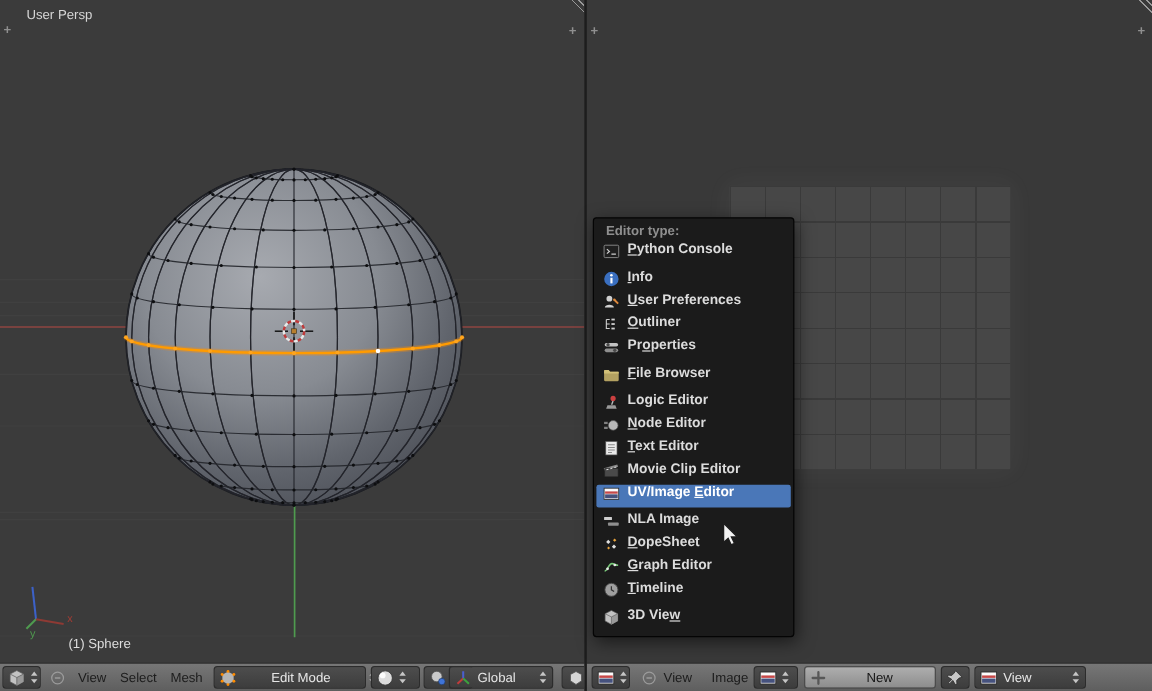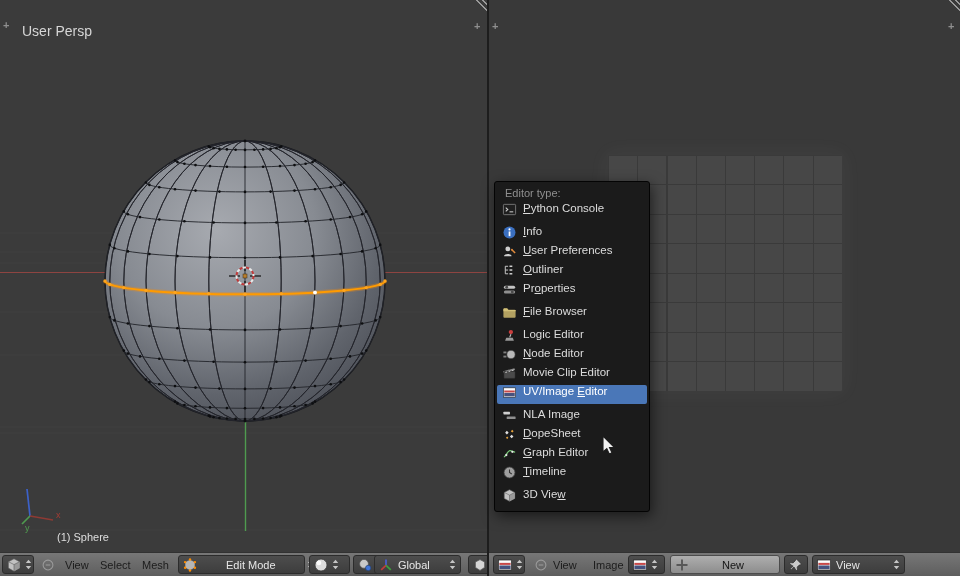--- a/index.html
+++ b/index.html
@@ -6,21 +6,21 @@
   #app{
     position:relative;width:960px;height:576px;overflow:hidden;
     font-family:"Liberation Sans","DejaVu Sans",sans-serif;
     background:#3a3a3a;user-select:none;
   }
   
   #area3d{position:absolute;left:0;top:0;width:487px;height:576px;background:#3b3b3b;overflow:hidden;}
   #areaUV{position:absolute;left:489px;top:0;width:471px;height:576px;background:#393939;overflow:hidden;}
   #divider{position:absolute;left:487px;top:0;width:2px;height:576px;background:#1d1d1d;z-index:5;}
   #vp3d{position:absolute;left:0;top:0;}
-  .vp-label{position:absolute;left:22px;top:23px;font-size:14px;color:#d6d6d6;}
+  .vp-label{position:absolute;left:22px;top:7px;font-size:11px;color:#d6d6d6;}
   .obj-label{position:absolute;left:57px;top:531px;font-size:11px;color:#dedede;}
   .area-plus{position:absolute;font-size:11px;font-weight:bold;color:#8f8f8f;z-index:6;line-height:10px;}
   .corner-hatch{
     position:absolute;top:0;width:14px;height:14px;z-index:6;
     background:repeating-linear-gradient(45deg,rgba(170,170,170,.85) 0 1px,transparent 1px 4px);
     clip-path:polygon(0 0,100% 0,100% 100%);
   }
   
   #uvgrid{
     position:absolute;left:118px;top:154px;width:234px;height:236px;
@@ -49,24 +49,24 @@
   .hbtn .lbl{flex:1;margin:0 4px;text-align:left;}
   .hbtn.light{background:linear-gradient(#aeaeae,#8d8d8d);border-color:#4c4c4c;color:#161616;}
   .hbtn.light .lbl{text-align:center;}
   .hmenu{position:absolute;top:6px;font-size:11px;color:#1c1c1c;cursor:default;}
   .ic{width:16px;height:16px;display:inline-block;flex:0 0 16px;}
   .ic svg,.ud svg{display:block;}
   .ud{width:9px;height:15px;display:inline-block;flex:0 0 9px;margin-left:2px;}
   .collapse{position:absolute;top:5px;width:14px;height:14px;}
   
   #editorMenu{
-    position:absolute;left:494px;top:181px;width:156px;z-index:40;
+    position:absolute;left:494px;top:181px;width:168px;z-index:40;
     background:#1b1b1b;border:1px solid #040404;border-radius:3px;
     box-shadow:2px 4px 14px rgba(0,0,0,.55);
-    padding:3px 2px 4px;box-sizing:border-box;
+    padding:3px 2px 4px;box-sizing:border-box;font-weight:bold;
   }
   .menu-title{color:#8f8f8f;font-size:11px;padding:2px 8px 3px;}
   .mgroup{margin-bottom:4px;}
   .mgroup:last-child{margin-bottom:0;}
   .mitem{
     display:flex;height:19px;padding:0 5px;
     border-radius:2px;color:#dcdcdc;font-size:11.5px;white-space:nowrap;
   }
   .mitem .ic{width:15px;height:15px;flex:0 0 15px;margin-right:6px;}
   .mitem.hl{color:#fff;}
@@ -567,20 +567,29 @@
                 <circle cx="9.6" cy="8" r="4.3" fill="#b9b9b9" stroke="#555" stroke-width=".6"></circle>
                 <rect x="1.5" y="4.8" width="3.2" height="2" fill="#808080"></rect>
                 <rect x="1.5" y="9.2" width="3.2" height="2" fill="#808080"></rect>
               </svg>
             </span>
             <span><u>N</u>ode Editor</span>
           </div>
           <div class="mitem">
             <span class="ic">
               <svg viewBox="0 0 16 16" width="100%" height="100%">
+                <rect x="3" y="2" width="10" height="12" fill="#e9e9e9" stroke="#555" stroke-width=".6"></rect>
+                <path d="M5 5h6M5 7.3h6M5 9.6h6M5 11.9h3.5" stroke="#8a8a8a" stroke-width=".9"></path>
+              </svg>
+            </span>
+            <span><u>T</u>ext Editor</span>
+          </div>
+          <div class="mitem">
+            <span class="ic">
+              <svg viewBox="0 0 16 16" width="100%" height="100%">
                 <path d="M2 5.6l12-3.3-.8-2-12 3.3z" fill="#8a8a8a" transform="translate(0 2)"></path>
                 <rect x="2" y="5.6" width="12" height="7.6" rx=".8" fill="#4a4a4a" stroke="#222" stroke-width=".5"></rect>
                 <path d="M3.6 6.9l1.8-.5M7.1 5.9l1.8-.5M10.6 4.9l1.8-.5" stroke="#ddd" stroke-width=".9"></path>
               </svg>
             </span>
             <span>Movie Clip Editor</span>
           </div>
           <div class="mitem hl" style="background: rgb(74, 119, 184);">
             <span class="ic">
               <svg viewBox="0 0 16 16" width="100%" height="100%">

